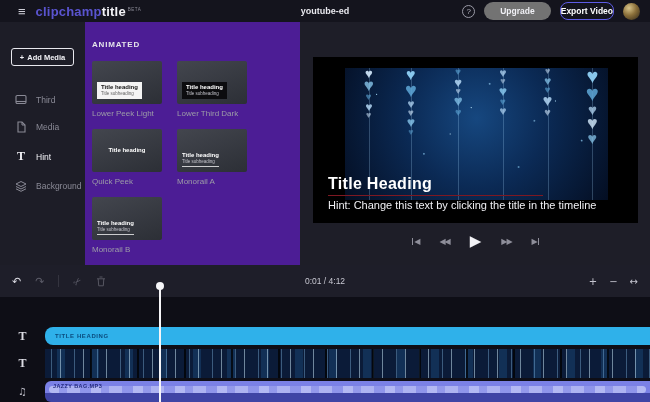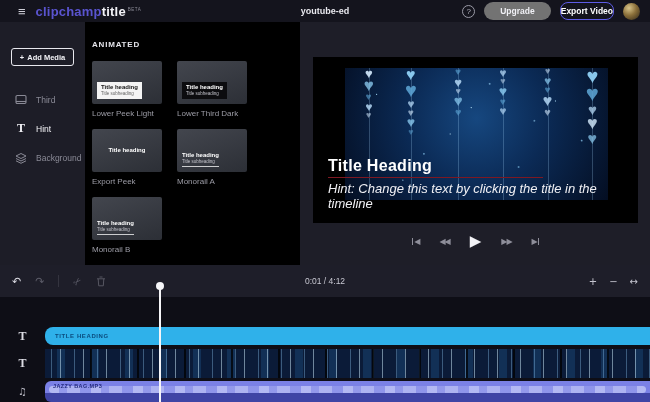--- a/index.html
+++ b/index.html
@@ -26,21 +26,21 @@
 
   
   .sidebar { width:85px; background:#1d1d27; padding-top:26px; flex-shrink:0; }
   .add-media-btn { display:flex; align-items:center; justify-content:center; gap:3px; margin:0 auto 20px auto; width:63px; height:18px; border:1px solid #e8e8ee; border-radius:3px; background:transparent; color:#f2f2f6; font-size:7.5px; font-weight:bold; cursor:pointer; font-family:inherit; }
   .side-item { display:flex; align-items:center; gap:9px; padding:8px 0 8px 15px; color:#8a8a96; font-size:8.5px; cursor:pointer; }
   .side-item.active { color:#f2f2f6; }
   .side-item svg { flex-shrink:0; }
   .side-item .t-glyph { font-family:"Liberation Serif", serif; font-weight:bold; font-size:12px; width:12px; text-align:center; display:inline-block; }
 
   
-  .templates { width:215px; background:#000000; padding:18px 0 0 7px; flex-shrink:0; }
+  .templates { width:215px; background:#4c1d95; padding:18px 0 0 7px; flex-shrink:0; }
   .section-title { color:#e4e4ea; font-size:8px; font-weight:bold; letter-spacing:0.8px; margin-bottom:12px; }
   .tpl-grid { display:grid; grid-template-columns:70px 70px; column-gap:15px; row-gap:11px; }
   .card { width:70px; height:43px; background:linear-gradient(160deg,#43464e 0%, #2c2f36 100%); border-radius:2px; position:relative; overflow:hidden; cursor:pointer; }
   .card-name { margin-top:5px; color:#9d9da7; font-size:8px; }
   .pbox { position:absolute; left:5px; bottom:5px; }
   .pt { display:block; font-size:6px; font-weight:bold; color:#fff; line-height:7px; }
   .ps { display:block; font-size:4.5px; color:#c0c0c8; line-height:5px; }
   .tp-light .pbox { background:#f4f4f4; padding:2px 4px 3px; }
   .tp-light .pt { color:#151515; }
   .tp-light .ps { color:#666; }
@@ -64,21 +64,21 @@
       radial-gradient(1.5px 1.5px at 40% 50%, rgba(200,240,255,.7), transparent 70%),
       radial-gradient(2px 2px at 72% 40%, rgba(160,220,255,.7), transparent 70%),
       radial-gradient(circle at 50% 38%, #16477f 0%, #0b2a55 45%, #040e22 100%);
     overflow:hidden; }
   .heart-string { position:absolute; top:0; bottom:0; width:16px; display:flex; flex-direction:column; align-items:center; }
   .heart-string::before { content:""; position:absolute; top:0; bottom:0; left:50%; width:1px; background:rgba(170,220,255,0.25); }
   .heart-string span { position:relative; line-height:0.85; }
   .overlay-text { position:absolute; left:15px; bottom:12px; }
   .overlay-title { color:#ffffff; font-size:16px; font-weight:bold; letter-spacing:0.3px; }
   .overlay-underline { width:215px; height:1px; margin:2px 0 3px 0; }
-  .overlay-hint { color:#f0f0f4; font-size:13px;font-style:italic; }
+  .overlay-hint { color:#f0f0f4; font-size:11px; }
 
   .transport { position:absolute; left:13px; top:208px; width:325px; display:flex; align-items:center; justify-content:center; gap:16px; }
   .tbtn { background:none; border:none; color:#8e8e9a; font-size:8px; cursor:pointer; display:flex; align-items:center; font-family:"DejaVu Sans", sans-serif; letter-spacing:-1px; padding:2px; }
   .tbtn.play { color:#f2f2f6; font-size:15px; letter-spacing:0; }
   .tbtn .pin { display:inline-block; width:1.5px; height:7px; background:currentColor; }
   .tbtn.skip-start .pin { margin-right:1px; }
   .tbtn.skip-end .pin { margin-left:1px; }
 
   
   .timeline { position:relative; height:137px; background:#0e0e16; }
@@ -146,20 +146,27 @@
         <span>+</span>
         <span>Add Media</span>
       </button>
       <div class="side-item">
         <svg width="12" height="11" viewBox="0 0 12 11">
             <rect x="1" y="1.5" width="10" height="8" rx="1.2" fill="none" stroke="currentColor" stroke-width="1.1"></rect>
             <path d="M1 7.5h10" stroke="currentColor" stroke-width="1.1"></path>
           </svg>
         <span>Third</span>
       </div>
+      <div class="side-item">
+        <svg width="12" height="12" viewBox="0 0 12 12">
+            <path d="M3 1h4l3 3v7H3z" fill="none" stroke="currentColor" stroke-width="1.1"></path>
+            <path d="M7 1v3h3" fill="none" stroke="currentColor" stroke-width="1"></path>
+          </svg>
+        <span>Media</span>
+      </div>
       <div class="side-item active">
         <span class="t-glyph">T</span>
         <span>Hint</span>
       </div>
       <div class="side-item">
         <svg width="12" height="12" viewBox="0 0 12 12">
             <path d="M6 1.5 11 4 6 6.5 1 4z" fill="none" stroke="currentColor" stroke-width="1"></path>
             <path d="M1 6.5 6 9l5-2.5" fill="none" stroke="currentColor" stroke-width="1"></path>
             <path d="M1 8.8 6 11.3l5-2.5" fill="none" stroke="currentColor" stroke-width="1"></path>
           </svg>
@@ -191,21 +198,21 @@
           <div class="card-name">Lower Third Dark</div>
         </div>
 
 
         <div>
           <div class="card tp-center">
             <div class="pbox">
                 <span class="pt">Title heading</span>
               </div>
           </div>
-          <div class="card-name">Export Peek</div>
+          <div class="card-name">Quick Peek</div>
         </div>
 
         <div>
           <div class="card tp-underline">
             <div class="pbox">
                 <span class="pt">Title heading</span>
                 <span class="ps">Title subheading</span>
               </div>
           </div>
           <div class="card-name">Monorail A</div>

